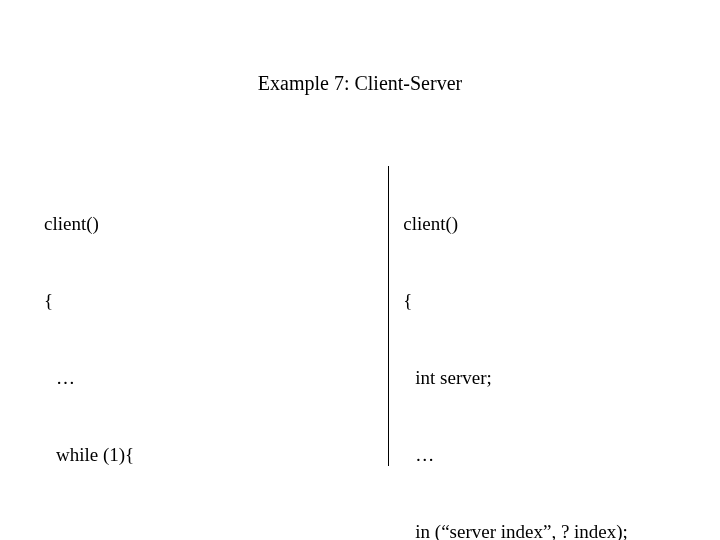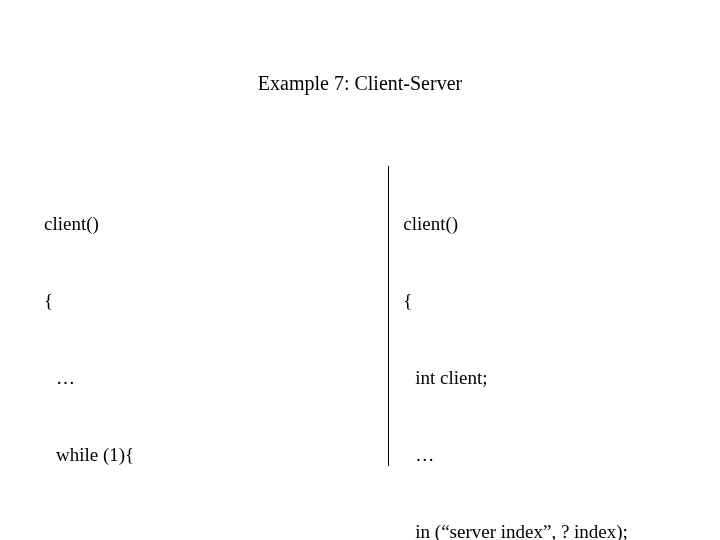--- a/index.html
+++ b/index.html
@@ -75,21 +75,21 @@
       
       
       
     </div>
 
     <div class="divider"></div>
 
     <div class="col right">
       <span class="line">client()</span>
       <span class="line">{</span>
-      <span class="ind1">int client;</span>
+      <span class="ind1">int server;</span>
       <span class="ind1">…</span>
       <span class="ind1">in (“server index”, ? index);</span>
       
       
       
       
       
       
     </div>
 

